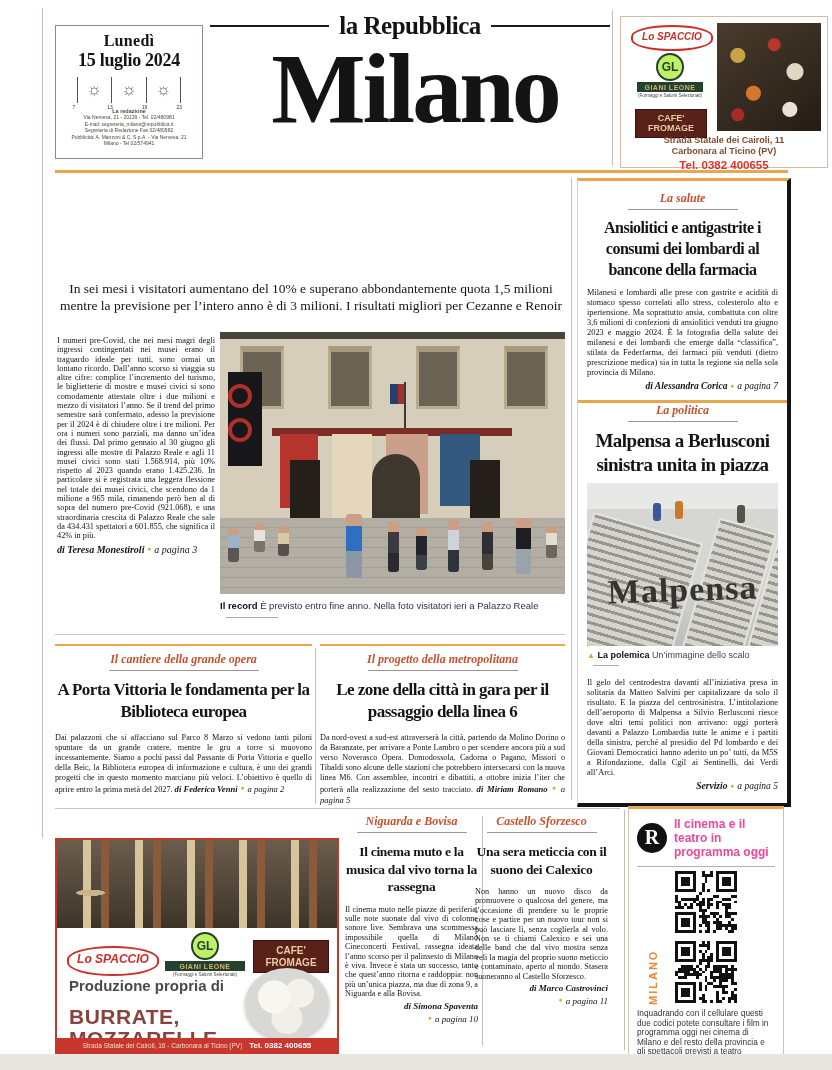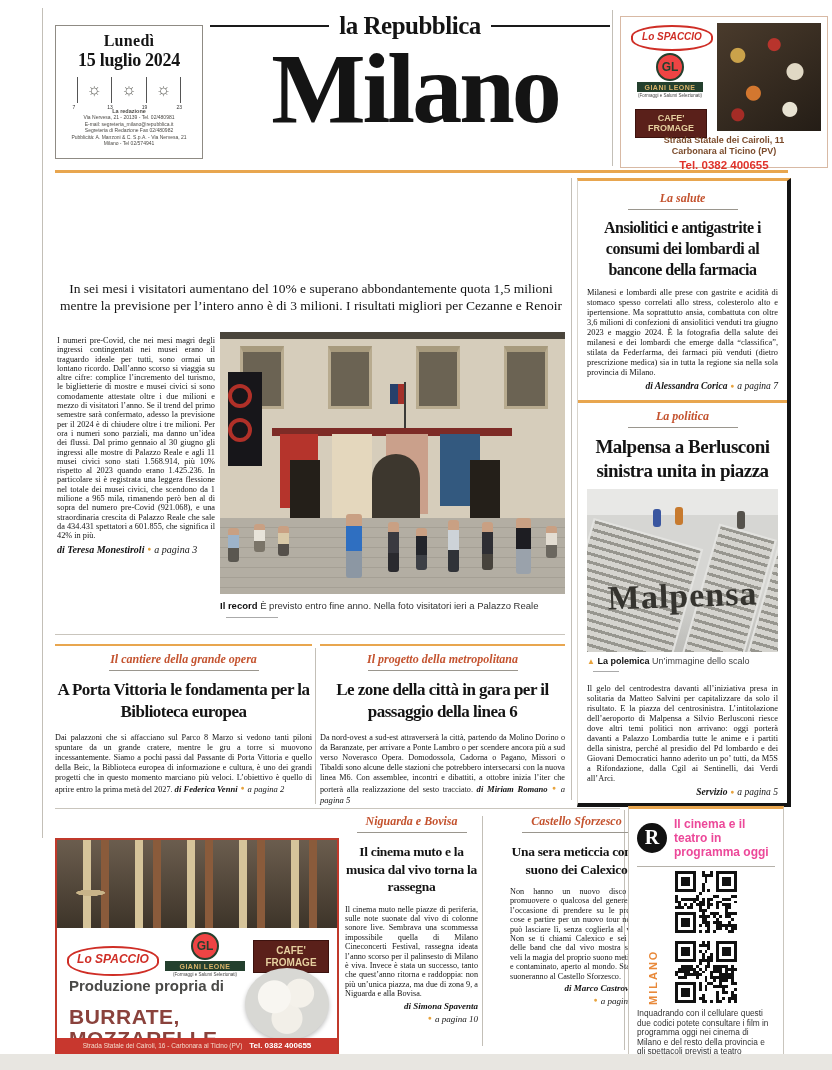--- a/index.html
+++ b/index.html
@@ -26,21 +26,21 @@
   #edition{left:150px;top:34px;width:530px;text-align:center;font-weight:bold;font-size:100px;
            letter-spacing:-3px;line-height:1.1;}
 
   
   #topad{left:620px;top:16px;width:206px;height:150px;border:1px solid #d8b9a4;background:#fff;
          font-family:"Liberation Sans",sans-serif;}
   .oval-spaccio{background:#fff;border:2px solid #cf2e26;border-radius:50%/44%;
                 color:#cf2e26;font-weight:bold;font-style:italic;text-align:center;}
   #ta-spaccio{left:10px;top:8px;width:78px;height:22px;font-size:10px;line-height:20px;}
   .gl-badge{text-align:center;}
-  .gl-circle{width:24px;height:24px;border-radius:50%;background:#ef4444;border:2px solid #24402e;margin:0 auto;
+  .gl-circle{width:24px;height:24px;border-radius:50%;background:#bef264;border:2px solid #24402e;margin:0 auto;
              color:#24402e;font-size:12px;line-height:24px;font-weight:bold;}
   .gl-ribbon{background:#24402e;color:#d9b36a;font-size:7px;font-weight:bold;letter-spacing:.5px;
              padding:1.5px 3px;margin-top:1px;white-space:nowrap;}
   .gl-tag{font-size:4.5px;color:#444;margin-top:1px;white-space:nowrap;}
   #ta-gl{left:16px;top:36px;width:66px;}
   .cafe-box{background:#5a201a;color:#e6cf9f;text-align:center;font-weight:bold;line-height:1.15;
             border:1px solid #3c120e;}
   #ta-cafe{left:14px;top:92px;width:70px;font-size:9px;padding:3px 0;}
   #ta-photo{left:96px;top:6px;width:104px;height:108px;background:
       radial-gradient(circle at 20% 30%,#caa24a 0 7px,transparent 8px),
@@ -132,21 +132,21 @@
      background:radial-gradient(circle at 35% 40%,#f8f6f1 0 16px,transparent 17px),
                 radial-gradient(circle at 65% 35%,#f4f1ea 0 14px,transparent 15px),
                 radial-gradient(circle at 50% 70%,#f2efe8 0 15px,transparent 16px),
                 #d8d8d4;box-shadow:0 2px 4px rgba(0,0,0,.25);}
   #ba-foot{position:absolute;left:0;bottom:0;width:100%;height:16px;background:#c8372e;color:#f3d9c9;
            font-size:6.5px;line-height:16px;text-align:center;}
   #ba-foot b{color:#fff;font-size:8px;margin-left:5px;}
 
   .botcol{font-family:"Liberation Serif",serif;}
   #niguarda{left:345px;top:814px;width:133px;}
-  #castello{left:510px;top:814px;width:133px;}
+  #castello{left:475px;top:814px;width:133px;}
   .bot-hl{font-weight:bold;text-align:center;font-size:13.5px;line-height:17.5px;letter-spacing:-.3px;margin-top:10px;}
   .bot-body{font-size:8.2px;line-height:9.4px;text-align:justify;margin-top:9px;}
   .bot-by{font-size:9px;font-style:italic;text-align:right;margin-top:2px;line-height:11px;}
 
   
   #rbox{left:628px;top:806px;width:154px;height:246px;border:1px solid #c9c5bd;border-top:3px solid #e8a64f;background:#fff;
         font-family:"Liberation Sans",sans-serif;}
   #rb-head{display:flex;align-items:center;gap:7px;padding:8px 8px 0 8px;}
   #rb-logo{width:30px;height:30px;border-radius:50%;background:#111;color:#fff;text-align:center;
            font-family:"Liberation Serif",serif;font-weight:bold;font-size:20px;line-height:29px;flex:0 0 30px;}
@@ -303,21 +303,21 @@
     <div class="rb-inner">
       <div class="sec-label" style="margin-top:4px">La salute</div>
       <div class="sec-underline" style="width:110px"></div>
       <div id="salute-hl">Ansiolitici e antigastrite i consumi dei lombardi al bancone della farmacia</div>
       <div class="rb-body">Milanesi e lombardi alle prese con gastrite e acidità di stomaco spesso correlati allo stress, colesterolo alto e ipertensione. Ma soprattutto ansia, combattuta con oltre 3,6 milioni di confezioni di ansiolitici venduti tra giugno 2023 e maggio 2024. È la fotografia della salute dei milanesi e dei lombardi che emerge dalla “classifica”, stilata da Federfarma, dei farmaci più venduti (dietro prescrizione medica) sia in tutta la regione sia nella sola provincia di Milano.</div>
       <div class="rb-by">
         <b>di Alessandra Corica</b><span class="dt"></span><span>a pagina 7</span>
       </div>
 
       <div id="politica-rule"></div>
-      <div class="sec-label" style="margin-top:6px">La politica</div>
+      <div class="sec-label" style="margin-top:0">La politica</div>
       <div class="sec-underline" style="width:110px"></div>
       <div id="politica-hl">Malpensa a Berlusconi sinistra unita in piazza</div>
 
       <div id="malphoto">
         <div class="esc" style="left:-14px;top:42px;width:110px;height:130px"></div>
         <div class="esc" style="left:112px;top:40px;width:56px;height:135px"></div>
         <div class="esc" style="left:176px;top:44px;width:34px;height:130px"></div>
         <div class="malp-person" style="left:66px;top:20px;background:#3a56a0"></div>
         <div class="malp-person" style="left:88px;top:18px;background:#c77a2e"></div>
         <div class="malp-person" style="left:150px;top:22px;background:#55524c"></div>

